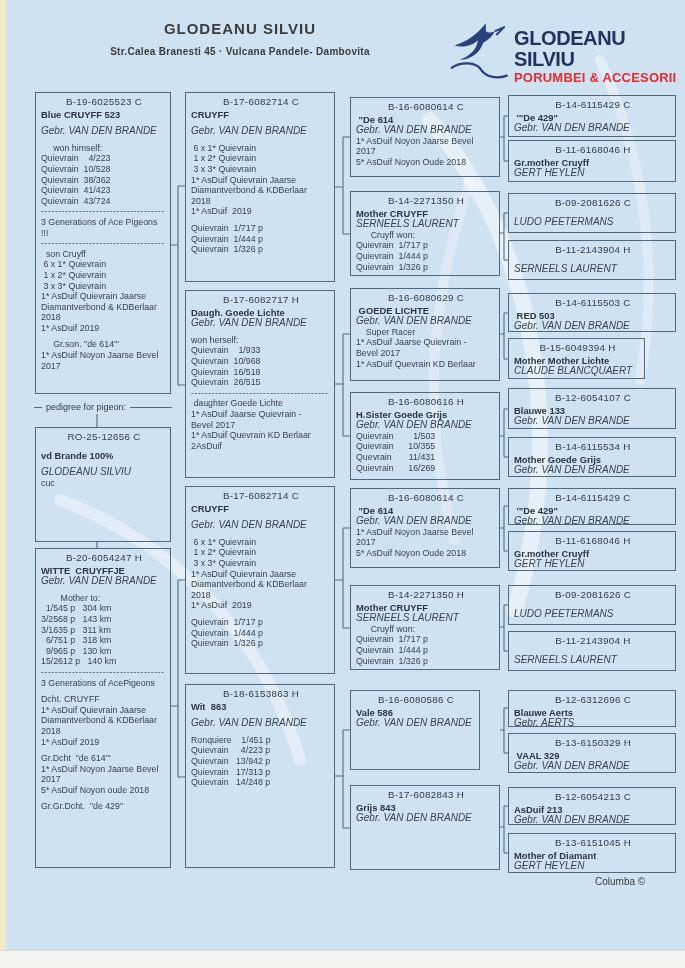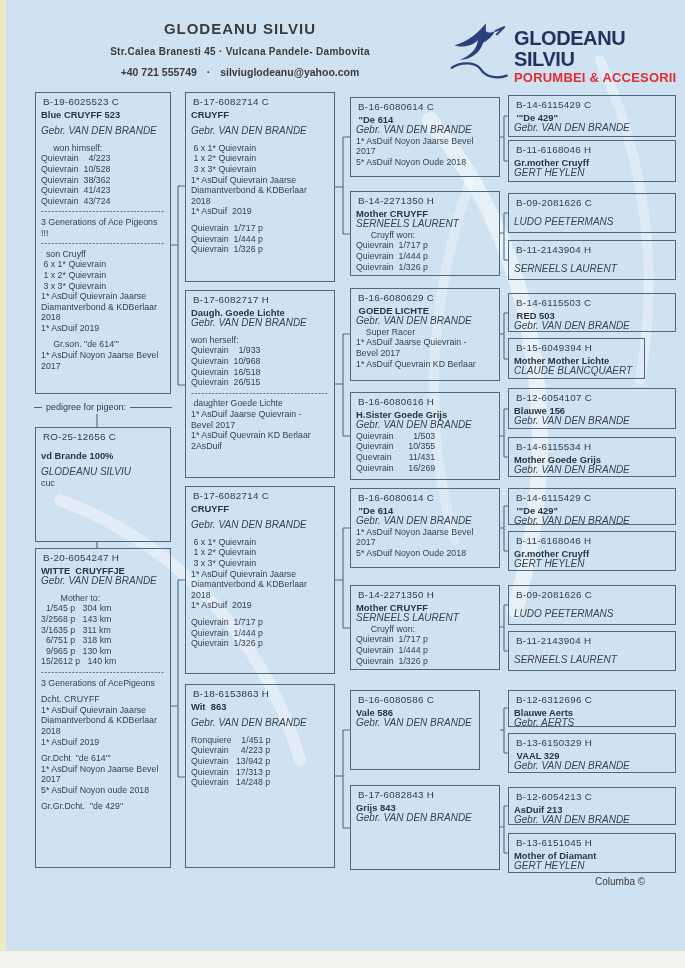--- a/index.html
+++ b/index.html
@@ -27,21 +27,21 @@
   .logo-title{font-size:20px;font-weight:bold;letter-spacing:-0.4px;line-height:21px;}
   .logo-subtitle{font-size:13px;font-weight:bold;letter-spacing:0.2px;line-height:15px;}
 
   
   #grid{position:absolute;left:0;top:0;width:685px;height:950px;z-index:2;}
   .pbox{
     position:absolute;border:1px solid #51697f;background:rgba(207,226,242,0.15);
     padding:3px 5px;box-sizing:border-box;overflow:hidden;
     color:#39424f;font-size:8.8px;line-height:10.6px;white-space:pre;
   }
-  .pbox .ring{font-size:9.8px;letter-spacing:0.3px;margin:1px 0 2px 2px;color:#323c49;}
+  .pbox .ring{font-size:9.8px;letter-spacing:0.3px;margin:1px 0 2px 2px;color:#323c49;text-align:center;}
   .ln{min-height:10.6px;}
   .ln.b{font-weight:bold;color:#2c3542;font-size:9.4px;}
   .ln.i{font-style:italic;font-size:10px;}
   .ln.sp{min-height:6px;height:6px;line-height:6px;}
   .ln.sep{letter-spacing:0.5px;overflow:hidden;color:#46505c;}
 
   
   .ped-label{position:absolute;left:34px;top:400px;width:138px;height:14px;z-index:2;
     display:flex;align-items:center;color:#333b46;font-size:9px;white-space:nowrap;}
   .ped-label .rule{display:inline-block;height:1px;background:#51697f;}
@@ -60,25 +60,20 @@
     <path d="M430,120 C530,240 570,420 515,610" stroke="rgba(255,255,255,0.55)" stroke-width="16" fill="none" stroke-linecap="round"></path>
     <path d="M470,180 C430,300 420,420 455,540" stroke="rgba(255,255,255,0.35)" stroke-width="10" fill="none" stroke-linecap="round"></path>
     <path d="M60,500 C180,545 265,640 300,760" stroke="rgba(255,255,255,0.45)" stroke-width="12" fill="none" stroke-linecap="round"></path>
     <path d="M600,60 C645,160 660,270 640,380" stroke="rgba(255,255,255,0.38)" stroke-width="10" fill="none" stroke-linecap="round"></path>
   </svg>
 
   <div class="header">
     <div class="h-left">
       <div class="owner">GLODEANU SILVIU</div>
       <div class="addr">Str.Calea Branesti 45  ·  Vulcana Pandele- Dambovita</div>
-      <div class="contact">
-        <span>+40 721 555749</span>
-        <span class="dotsep">·</span>
-        <span>silviuglodeanu@yahoo.com</span>
-      </div>
     </div>
     <div class="h-logo">
       <svg class="dove" viewBox="0 0 110 100">
         <path d="M70,6 C58,22 42,34 22,40 C36,44 50,40 58,32 C56,46 46,56 30,62 C48,62 62,50 66,36 C74,32 80,26 84,18 C80,20 74,22 70,18 Z" fill="#2a3f7e"></path>
         <path d="M84,18 L98,12 L86,24" fill="none" stroke="#2a3f7e" stroke-width="3" stroke-linejoin="round"></path>
         <path d="M18,74 C34,64 54,66 62,76 C70,88 86,92 102,86" fill="none" stroke="#2a3f7e" stroke-width="3.5" stroke-linecap="round"></path>
       </svg>
       <div class="logo-text">
         <div class="logo-title" style="color: rgb(33, 50, 94);">GLODEANU SILVIU</div>
         <div class="logo-subtitle" style="color: rgb(229, 43, 48);">PORUMBEI &amp; ACCESORII</div>
@@ -131,21 +126,21 @@
       <div class="pbox" style="left: 350px; top: 488px; width: 150px; height: 80px;"><div class="ring">B-16-6080614 C</div><div class="ln b"> "De 614</div><div class="ln i">Gebr. VAN DEN BRANDE</div><div class="ln n">1* AsDuif Noyon Jaarse Bevel</div><div class="ln n">2017</div><div class="ln n">5* AsDuif Noyon Oude 2018</div></div>
       <div class="pbox" style="left: 350px; top: 585px; width: 150px; height: 85px;"><div class="ring">B-14-2271350 H</div><div class="ln b">Mother CRUYFF</div><div class="ln i">SERNEELS LAURENT</div><div class="ln n">      Cruyff won:</div><div class="ln n">Quievrain  1/717 p</div><div class="ln n">Quievrain  1/444 p</div><div class="ln n">Quievrain  1/326 p</div></div>
       <div class="pbox" style="left: 350px; top: 690px; width: 130px; height: 80px;"><div class="ring">B-16-6080586 C</div><div class="ln b">Vale 586</div><div class="ln i">Gebr. VAN DEN BRANDE</div></div>
       <div class="pbox" style="left: 350px; top: 785px; width: 150px; height: 85px;"><div class="ring">B-17-6082843 H</div><div class="ln b">Grijs 843</div><div class="ln i">Gebr. VAN DEN BRANDE</div></div>
       <div class="pbox" style="left: 508px; top: 95px; width: 168px; height: 42px;"><div class="ring">B-14-6115429 C</div><div class="ln b"> '"De 429"</div><div class="ln i">Gebr. VAN DEN BRANDE</div></div>
       <div class="pbox" style="left: 508px; top: 140px; width: 168px; height: 42px;"><div class="ring">B-11-6168046 H</div><div class="ln b">Gr.mother Cruyff</div><div class="ln i">GERT HEYLEN</div></div>
       <div class="pbox" style="left: 508px; top: 193px; width: 168px; height: 40px;"><div class="ring">B-09-2081626 C</div><div class="ln sp"></div><div class="ln i">LUDO PEETERMANS</div></div>
       <div class="pbox" style="left: 508px; top: 240px; width: 168px; height: 40px;"><div class="ring">B-11-2143904 H</div><div class="ln sp"></div><div class="ln i">SERNEELS LAURENT</div></div>
       <div class="pbox" style="left: 508px; top: 293px; width: 168px; height: 39px;"><div class="ring">B-14-6115503 C</div><div class="ln b"> RED 503</div><div class="ln i">Gebr. VAN DEN BRANDE</div></div>
       <div class="pbox" style="left: 508px; top: 338px; width: 137px; height: 41px;"><div class="ring">B-15-6049394 H</div><div class="ln b">Mother Mother Lichte</div><div class="ln i">CLAUDE BLANCQUAERT</div></div>
-      <div class="pbox" style="left: 508px; top: 388px; width: 168px; height: 41px;"><div class="ring">B-12-6054107 C</div><div class="ln b">Blauwe 156</div><div class="ln i">Gebr. VAN DEN BRANDE</div></div>
+      <div class="pbox" style="left: 508px; top: 388px; width: 168px; height: 41px;"><div class="ring">B-12-6054107 C</div><div class="ln b">Blauwe 133</div><div class="ln i">Gebr. VAN DEN BRANDE</div></div>
       <div class="pbox" style="left: 508px; top: 437px; width: 168px; height: 40px;"><div class="ring">B-14-6115534 H</div><div class="ln b">Mother Goede Grijs</div><div class="ln i">Gebr. VAN DEN BRANDE</div></div>
       <div class="pbox" style="left: 508px; top: 488px; width: 168px; height: 37px;"><div class="ring">B-14-6115429 C</div><div class="ln b"> '"De 429"</div><div class="ln i">Gebr. VAN DEN BRANDE</div></div>
       <div class="pbox" style="left: 508px; top: 531px; width: 168px; height: 40px;"><div class="ring">B-11-6168046 H</div><div class="ln b">Gr.mother Cruyff</div><div class="ln i">GERT HEYLEN</div></div>
       <div class="pbox" style="left: 508px; top: 585px; width: 168px; height: 40px;"><div class="ring">B-09-2081626 C</div><div class="ln sp"></div><div class="ln i">LUDO PEETERMANS</div></div>
       <div class="pbox" style="left: 508px; top: 631px; width: 168px; height: 40px;"><div class="ring">B-11-2143904 H</div><div class="ln sp"></div><div class="ln i">SERNEELS LAURENT</div></div>
       <div class="pbox" style="left: 508px; top: 690px; width: 168px; height: 37px;"><div class="ring">B-12-6312696 C</div><div class="ln b">Blauwe Aerts</div><div class="ln i">Gebr. AERTS</div></div>
       <div class="pbox" style="left: 508px; top: 733px; width: 168px; height: 40px;"><div class="ring">B-13-6150329 H</div><div class="ln b"> VAAL 329</div><div class="ln i">Gebr. VAN DEN BRANDE</div></div>
       <div class="pbox" style="left: 508px; top: 787px; width: 168px; height: 38px;"><div class="ring">B-12-6054213 C</div><div class="ln b">AsDuif 213</div><div class="ln i">Gebr. VAN DEN BRANDE</div></div>
       <div class="pbox" style="left: 508px; top: 833px; width: 168px; height: 40px;"><div class="ring">B-13-6151045 H</div><div class="ln b">Mother of Diamant</div><div class="ln i">GERT HEYLEN</div></div>
     </div>

